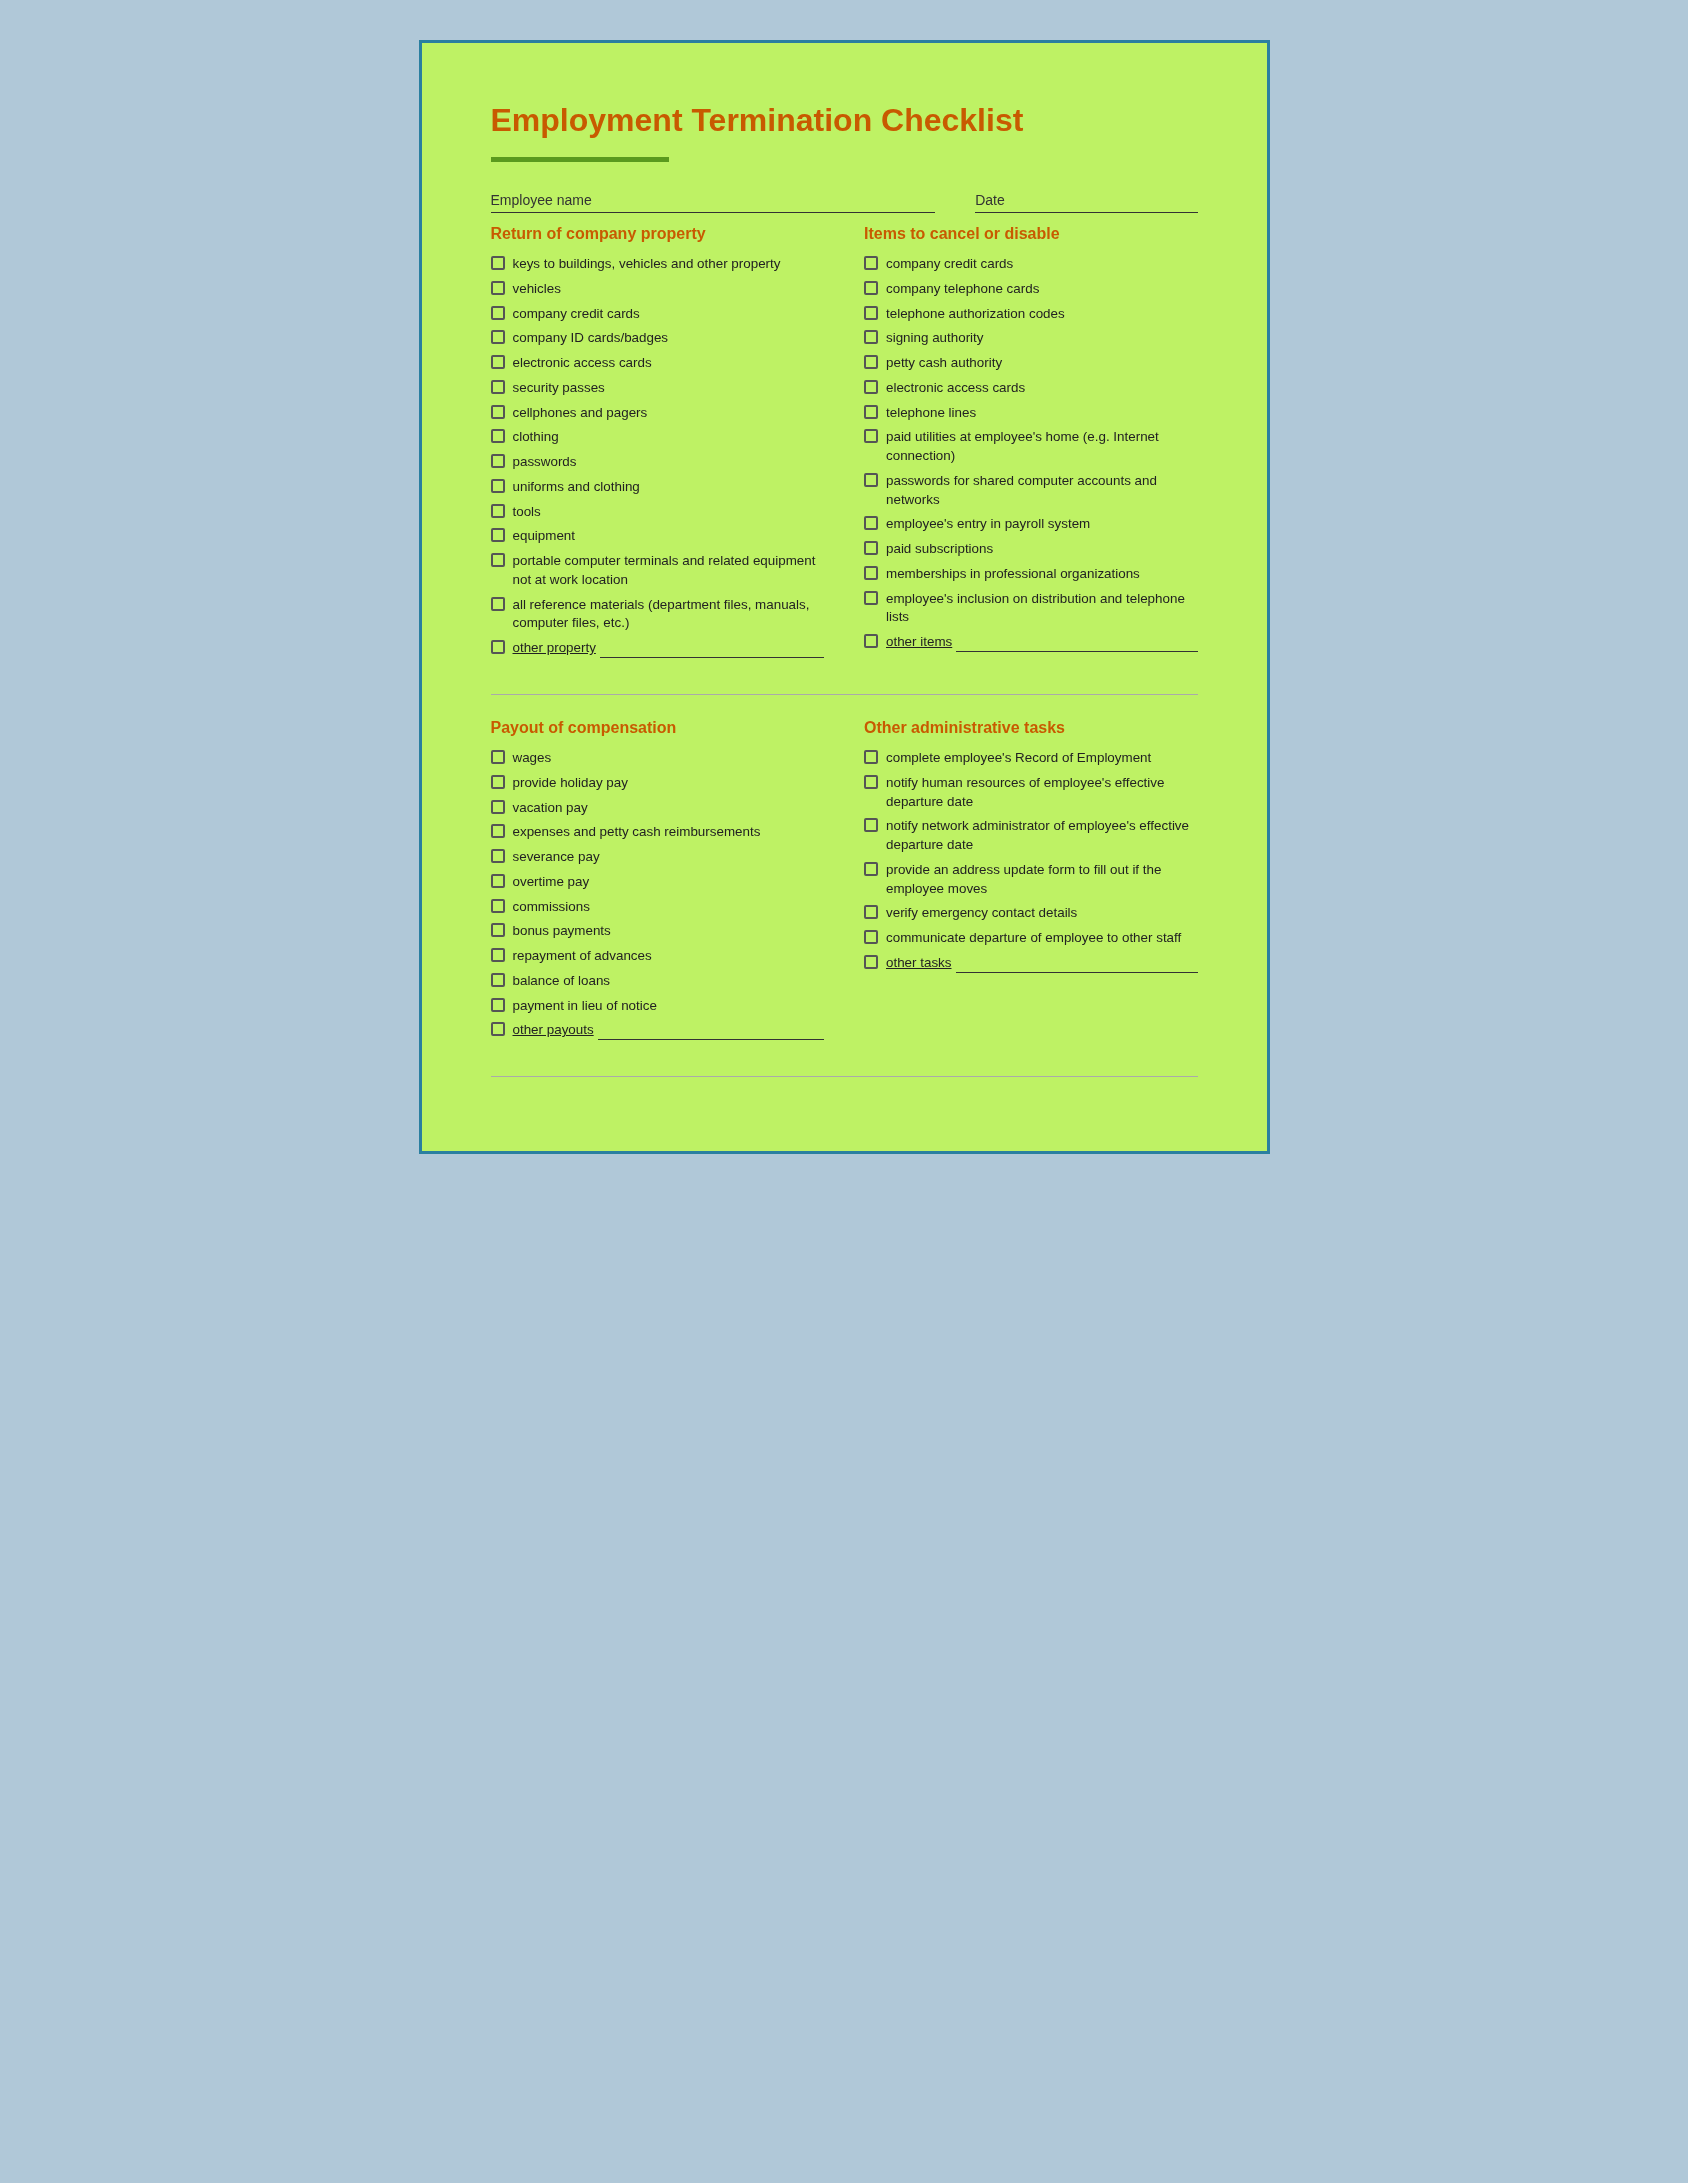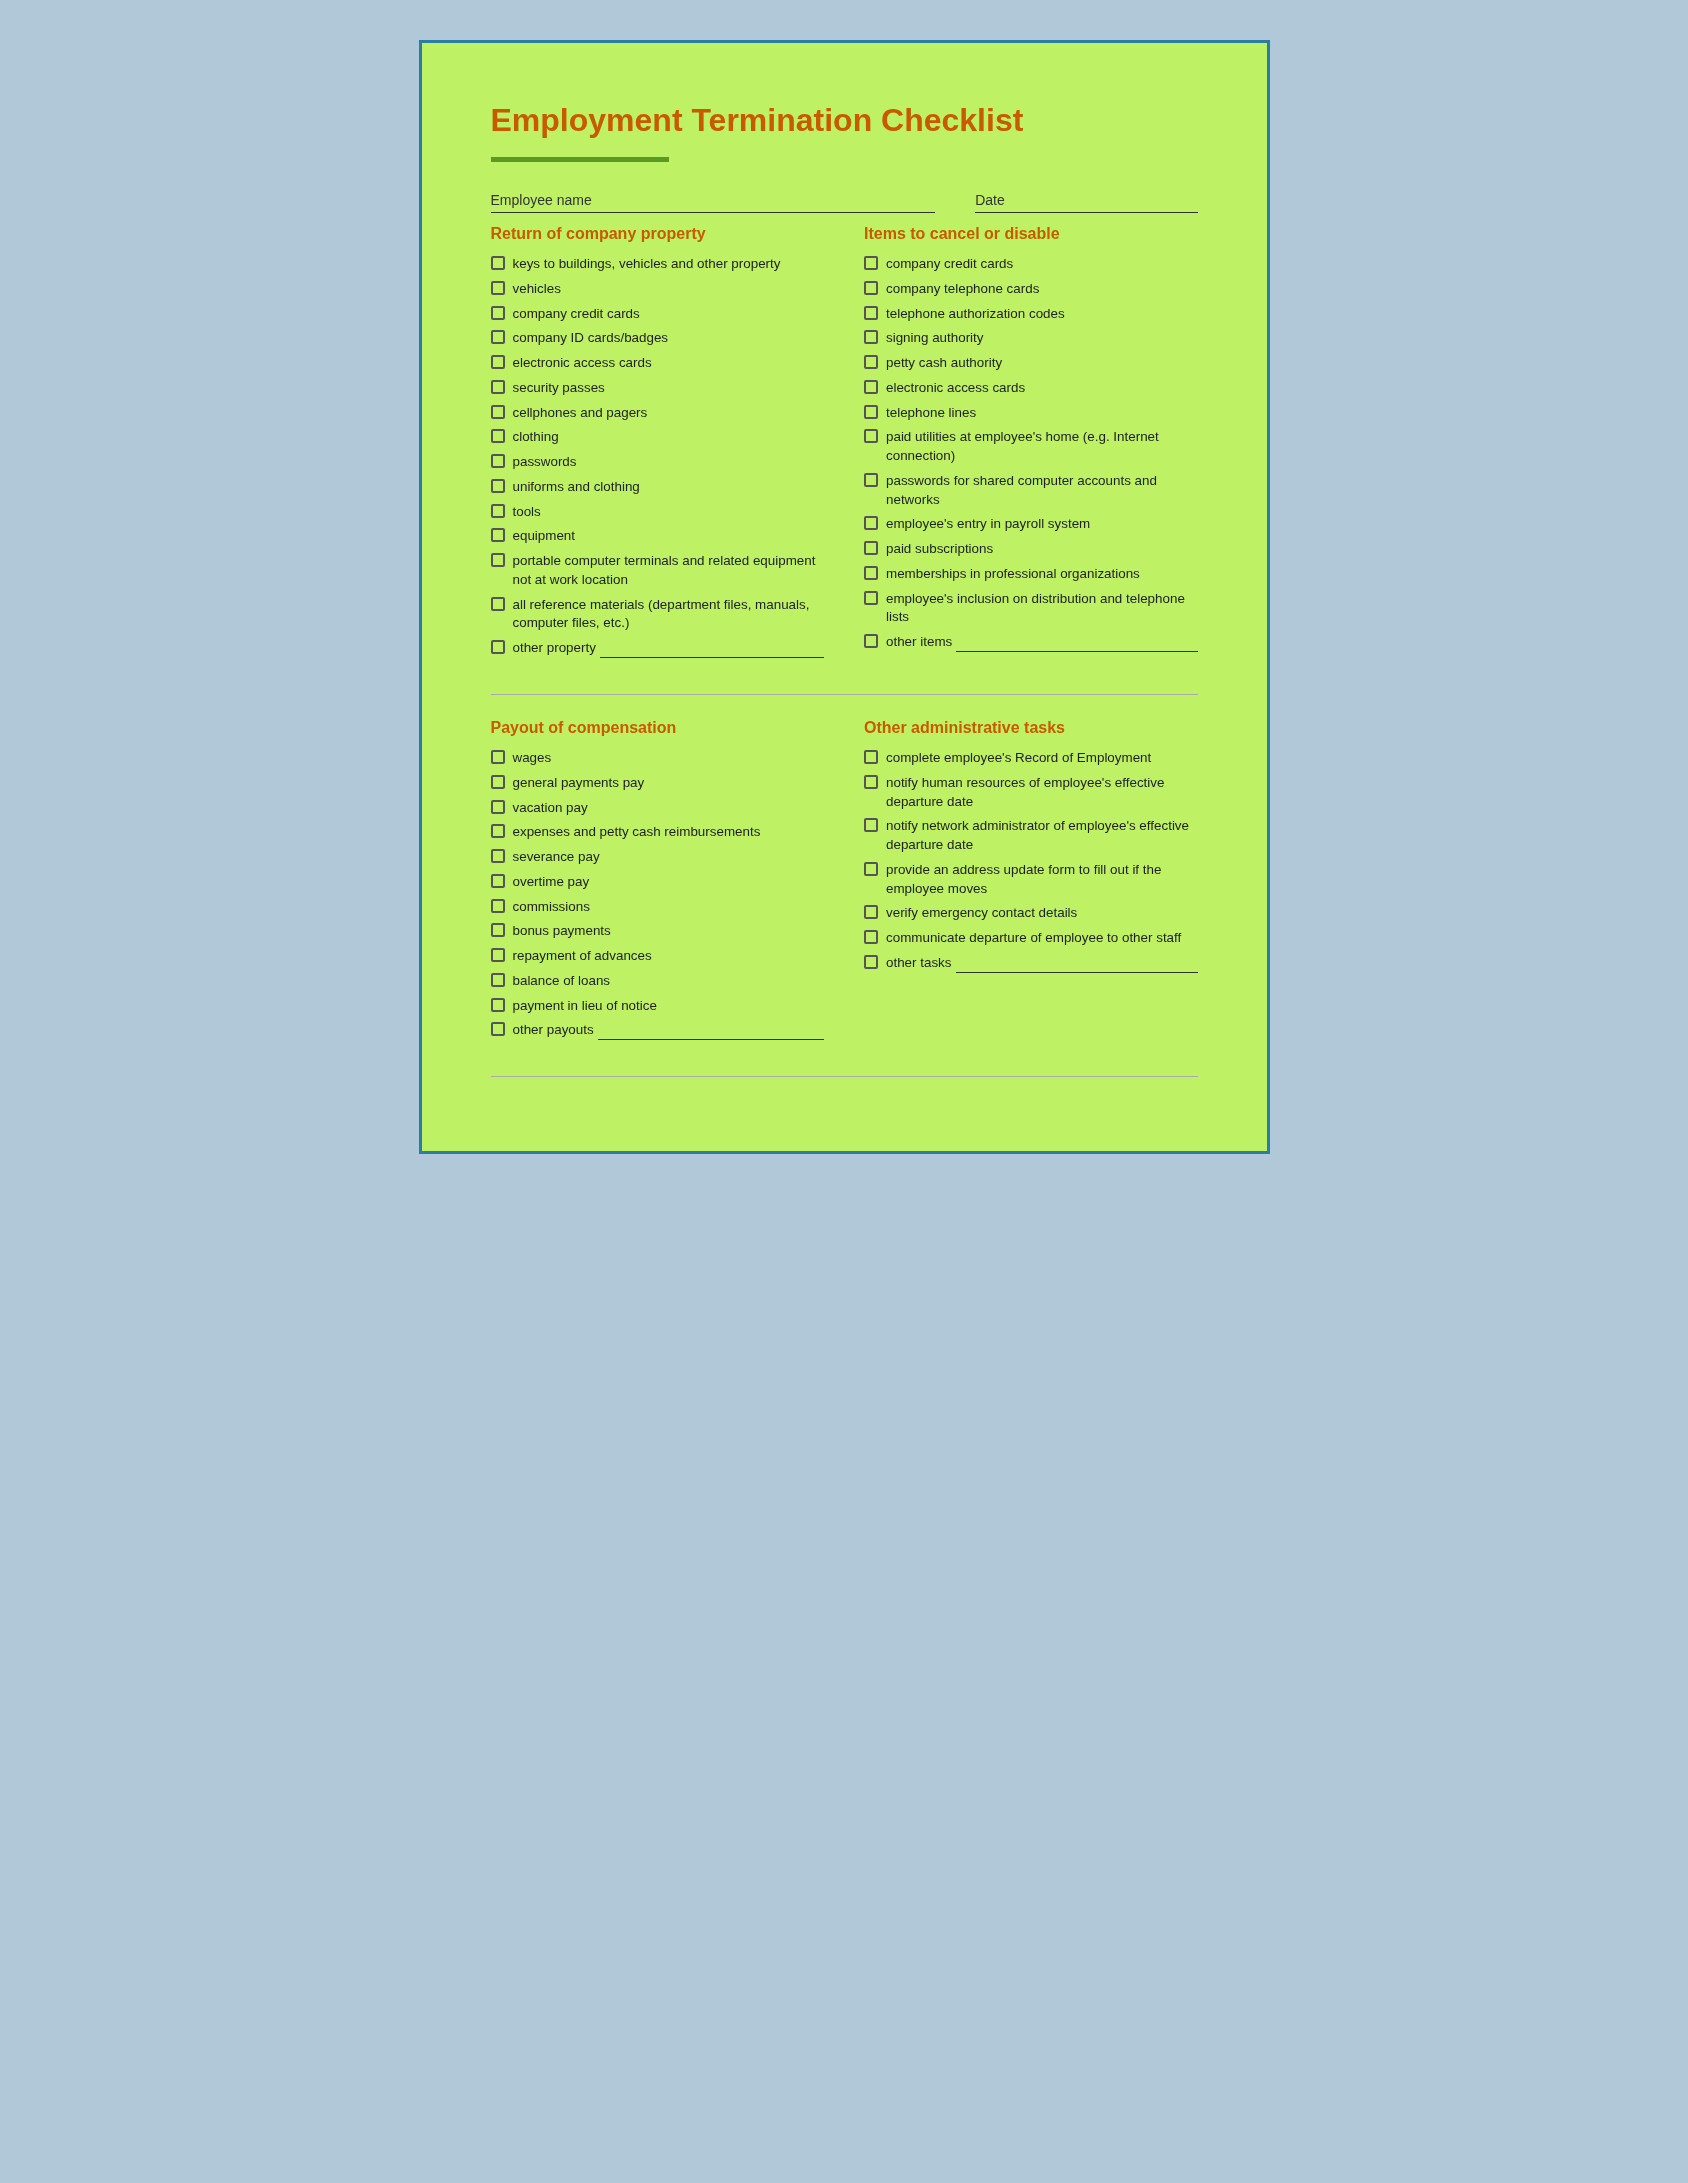--- a/index.html
+++ b/index.html
@@ -104,20 +104,21 @@
       margin: 20px 0 24px 0;
     }
     .footer {
       font-size: 12px;
       color: #555;
       margin-top: 30px;
       border-top: 1px solid #aaa;
       padding-top: 14px;
     }
     .underline-text {
+      text-decoration: underline;
     }
   </style>
 </head>
 <body>
 
 <div class="page">
   <div class="title">Employment Termination Checklist</div>
   <div class="green-bar"></div>
 
   <div class="form-fields">
@@ -270,21 +271,21 @@
   <div class="columns">
     <div class="col">
       <div class="section-title">Payout of compensation</div>
       <ul class="checklist">
         <li>
             <span class="checkbox"></span>
             <span>wages</span>
           </li>
         <li>
             <span class="checkbox"></span>
-            <span>general payments pay</span>
+            <span>provide holiday pay</span>
           </li>
         <li>
             <span class="checkbox"></span>
             <span>vacation pay</span>
           </li>
         <li>
             <span class="checkbox"></span>
             <span>expenses and petty cash reimbursements</span>
           </li>
         <li>

